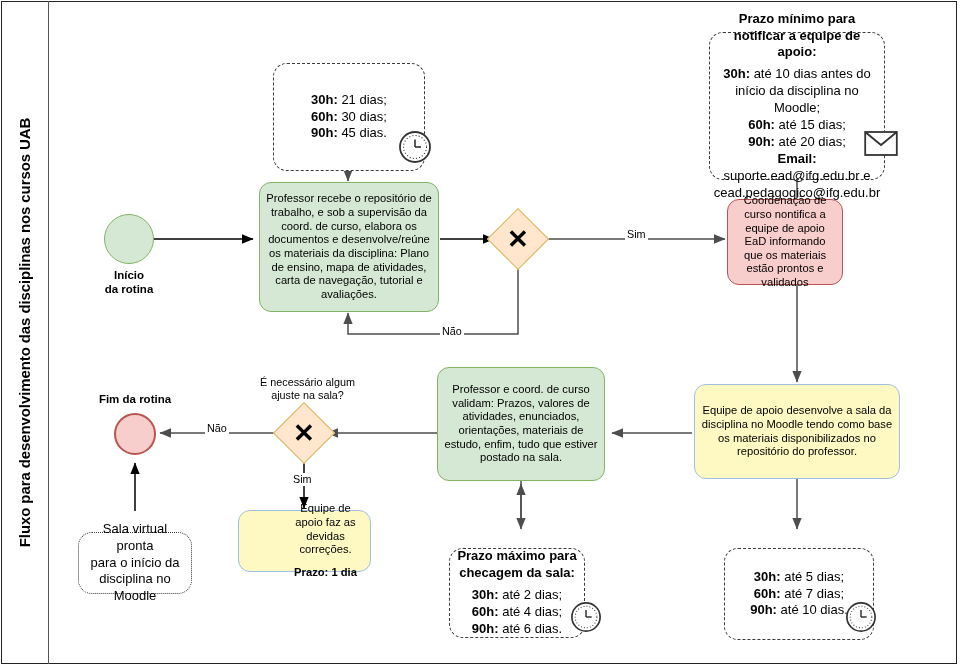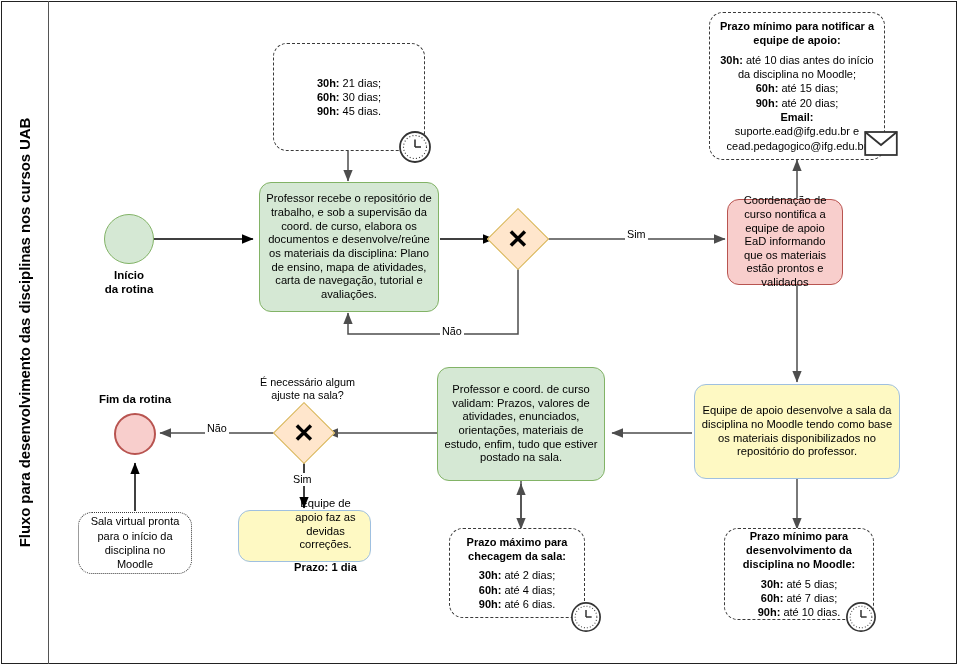--- a/index.html
+++ b/index.html
@@ -122,28 +122,29 @@
   }
 
   
   .note {
     position: absolute;
     box-sizing: border-box;
     border: 1.4px dashed #3a3a3a;
     border-radius: 14px;
     background: #ffffff;
     text-align: center;
-    font-size: 11px;
+    font-size: 13px;
     color: #000000;
     line-height: 1.3;
     padding: 6px 7px;
     display: flex;
     flex-direction: column;
     align-items: center;
     justify-content: center;
+    margin-top: 20px;
   }
   .note .nhead {
     font-weight: bold;
     margin-bottom: 5px;
   }
   .note .nbody b { font-weight: bold; }
   .note.dotted { border-style: dotted; }
 
   
   .elabel {
@@ -285,21 +286,21 @@
   </div>
 
   <div class="gateway" style="left:282px; top:411px;"></div>
   <div class="gateway-x" style="left:282px; top:411px;">
     <span>✕</span>
   </div>
   <div class="elabel multi" style="left:243px; top:376px; width:125px;">É necessário algum<br>ajuste na sala?</div>
   <div class="elabel" style="left:205px; top:422px;">Não</div>
   <div class="elabel" style="left:291px; top:473px;">Sim</div>
 
-  <div class="node proc blue" style="left:238px; top:510px; width:133px; height:52px; flex-direction:column;padding-left:48px;">
+  <div class="node proc blue" style="left:238px; top:510px; width:133px; height:62px; flex-direction:column;padding-left:48px;">
     <span>Equipe de apoio faz as</span>
     <span>devidas correções.</span>
     <span style="font-weight:bold; margin-top:9px;">Prazo: 1 dia</span>
   </div>
 
   <div class="node endnode" style="left:114px; top:413px; width:42px; height:42px;"></div>
   <div class="node-caption" style="left:85px; top:392px; width:100px;">
     <span>Fim da rotina</span>
   </div>
 
@@ -320,21 +321,20 @@
   <div class="icon-wrap" style="left:570px; top:601px;">
     <svg width="32" height="32" viewBox="0 0 34 34">
       <circle cx="17" cy="17" r="15" fill="#ffffff" stroke="#333333" stroke-width="1.8"></circle>
       <circle cx="17" cy="17" r="11.5" fill="none" stroke="#333333" stroke-width="1.1" stroke-dasharray="1 2.2"></circle>
       <line x1="17" y1="17" x2="17" y2="9.5" stroke="#333333" stroke-width="1.6"></line>
       <line x1="17" y1="17" x2="23" y2="17" stroke="#333333" stroke-width="1.6"></line>
     </svg>
   </div>
 
   <div class="note" style="left:724px; top:528px; width:150px; height:92px;">
-    <div class="nhead">Prazo mínimo para desenvolvimento da disciplina no Moodle:</div>
     <div class="nbody">
       <div><b>30h:</b><span> até 5 dias;</span></div>
       <div><b>60h:</b><span> até 7 dias;</span></div>
       <div><b>90h:</b><span> até 10 dias.</span></div>
     </div>
   </div>
   <div class="icon-wrap" style="left:845px; top:601px;">
     <svg width="32" height="32" viewBox="0 0 34 34">
       <circle cx="17" cy="17" r="15" fill="#ffffff" stroke="#333333" stroke-width="1.8"></circle>
       <circle cx="17" cy="17" r="11.5" fill="none" stroke="#333333" stroke-width="1.1" stroke-dasharray="1 2.2"></circle>

